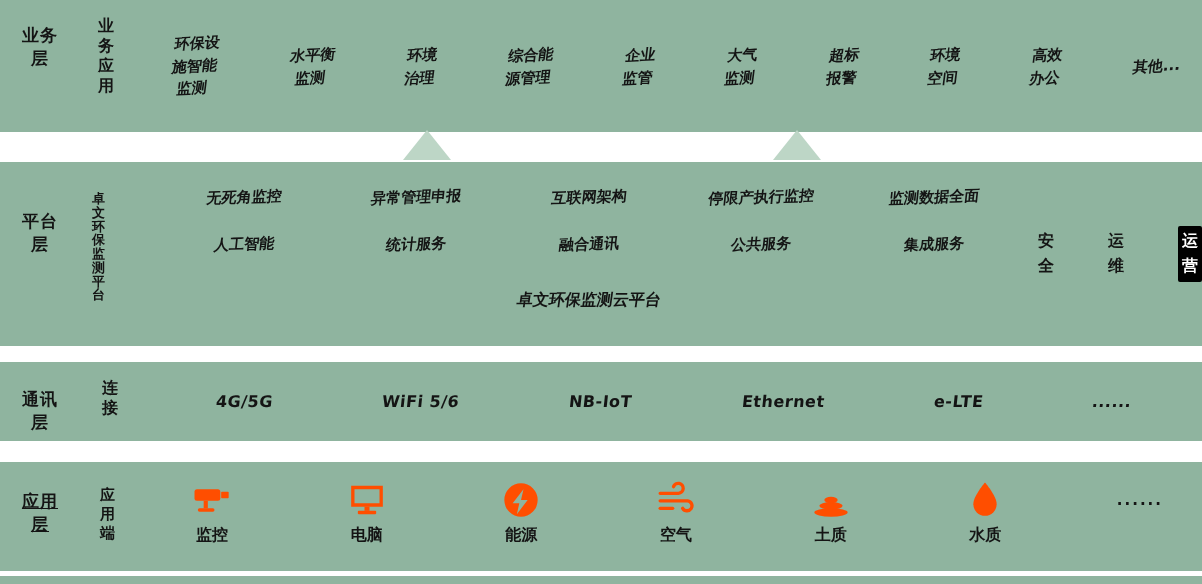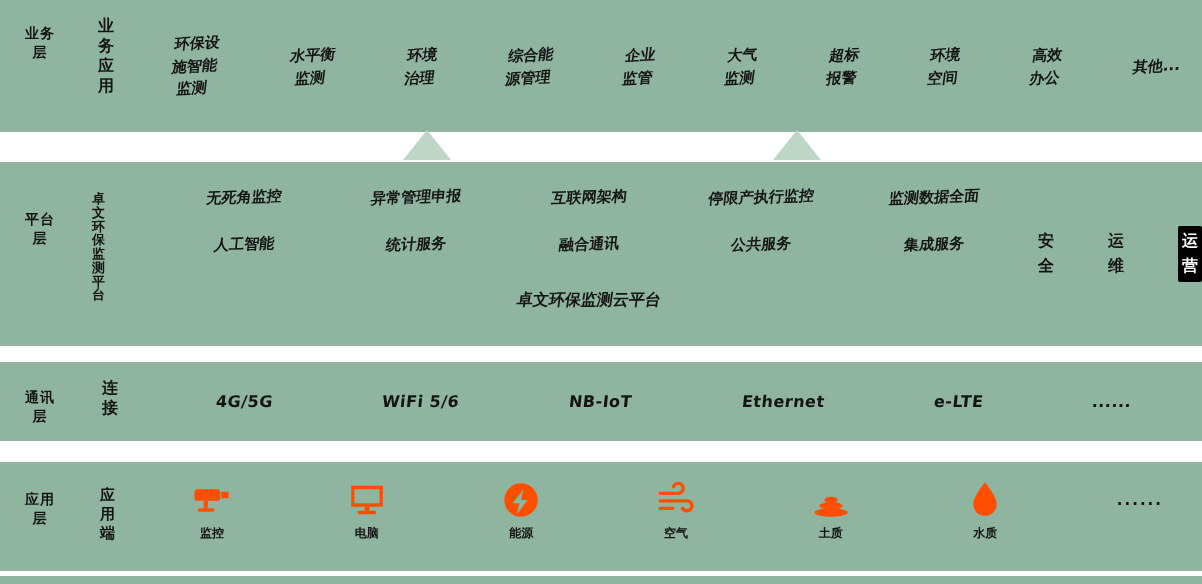--- a/index.html
+++ b/index.html
@@ -12,26 +12,26 @@
   #band-business{top:0;height:132px;}
   #band-platform{top:162px;height:184px;}
   #band-comm{top:362px;height:79px;}
   #band-app{top:462px;height:109px;}
   #band-strip{top:576px;height:8px;}
 
   .pre{white-space:pre-line;}
 
   .layer-label{
     position:absolute;left:12px;width:56px;text-align:center;
-    font-size:14px;font-weight:700;line-height:1.35;letter-spacing:1px;
+    font-size:17px;font-weight:700;line-height:1.35;letter-spacing:1px;
   }
   #label-business{top:24px;}
   #label-platform{top:210px;}
   #label-comm{top:388px;}
-  #label-app{top:490px;}
+  #label-app{top:490px;text-decoration:underline;}
 
   .sublabel{
     position:absolute;text-align:center;font-weight:700;line-height:1.25;
   }
   #sub-business{left:98px;top:16px;font-size:16px;}
   #sub-platform{left:92px;top:192px;font-size:13px;line-height:1.06;}
   #sub-comm{left:102px;top:378px;font-size:16px;}
   #sub-app{left:100px;top:486px;font-size:15px;}
 
   
@@ -89,21 +89,21 @@
   .app-items{
     position:absolute;left:158px;right:8px;top:462px;height:109px;
     display:flex;align-items:flex-start;justify-content:space-between;padding:16px 4px 0;
   }
   .app-cell{width:100px;text-align:center;}
   .app-icon{height:44px;display:flex;align-items:center;justify-content:center;}
   .app-icon svg *{fill:var(--accent-orange,#ff4e00);}
   .app-icon svg.stroke-icon *{
     fill:none;stroke:var(--accent-orange,#ff4e00);stroke-width:4;stroke-linecap:round;
   }
-  .app-label{margin-top:3px;font-size:12px;font-weight:700;}
+  .app-label{margin-top:3px;font-size:16px;font-weight:700;}
   .app-ellipsis{
     height:44px;line-height:44px;font-size:15px;font-weight:700;letter-spacing:2px;
   }
 </style>
 </head>
 <body>
 
 <div>
 
   <div class="band" id="band-business"></div>

